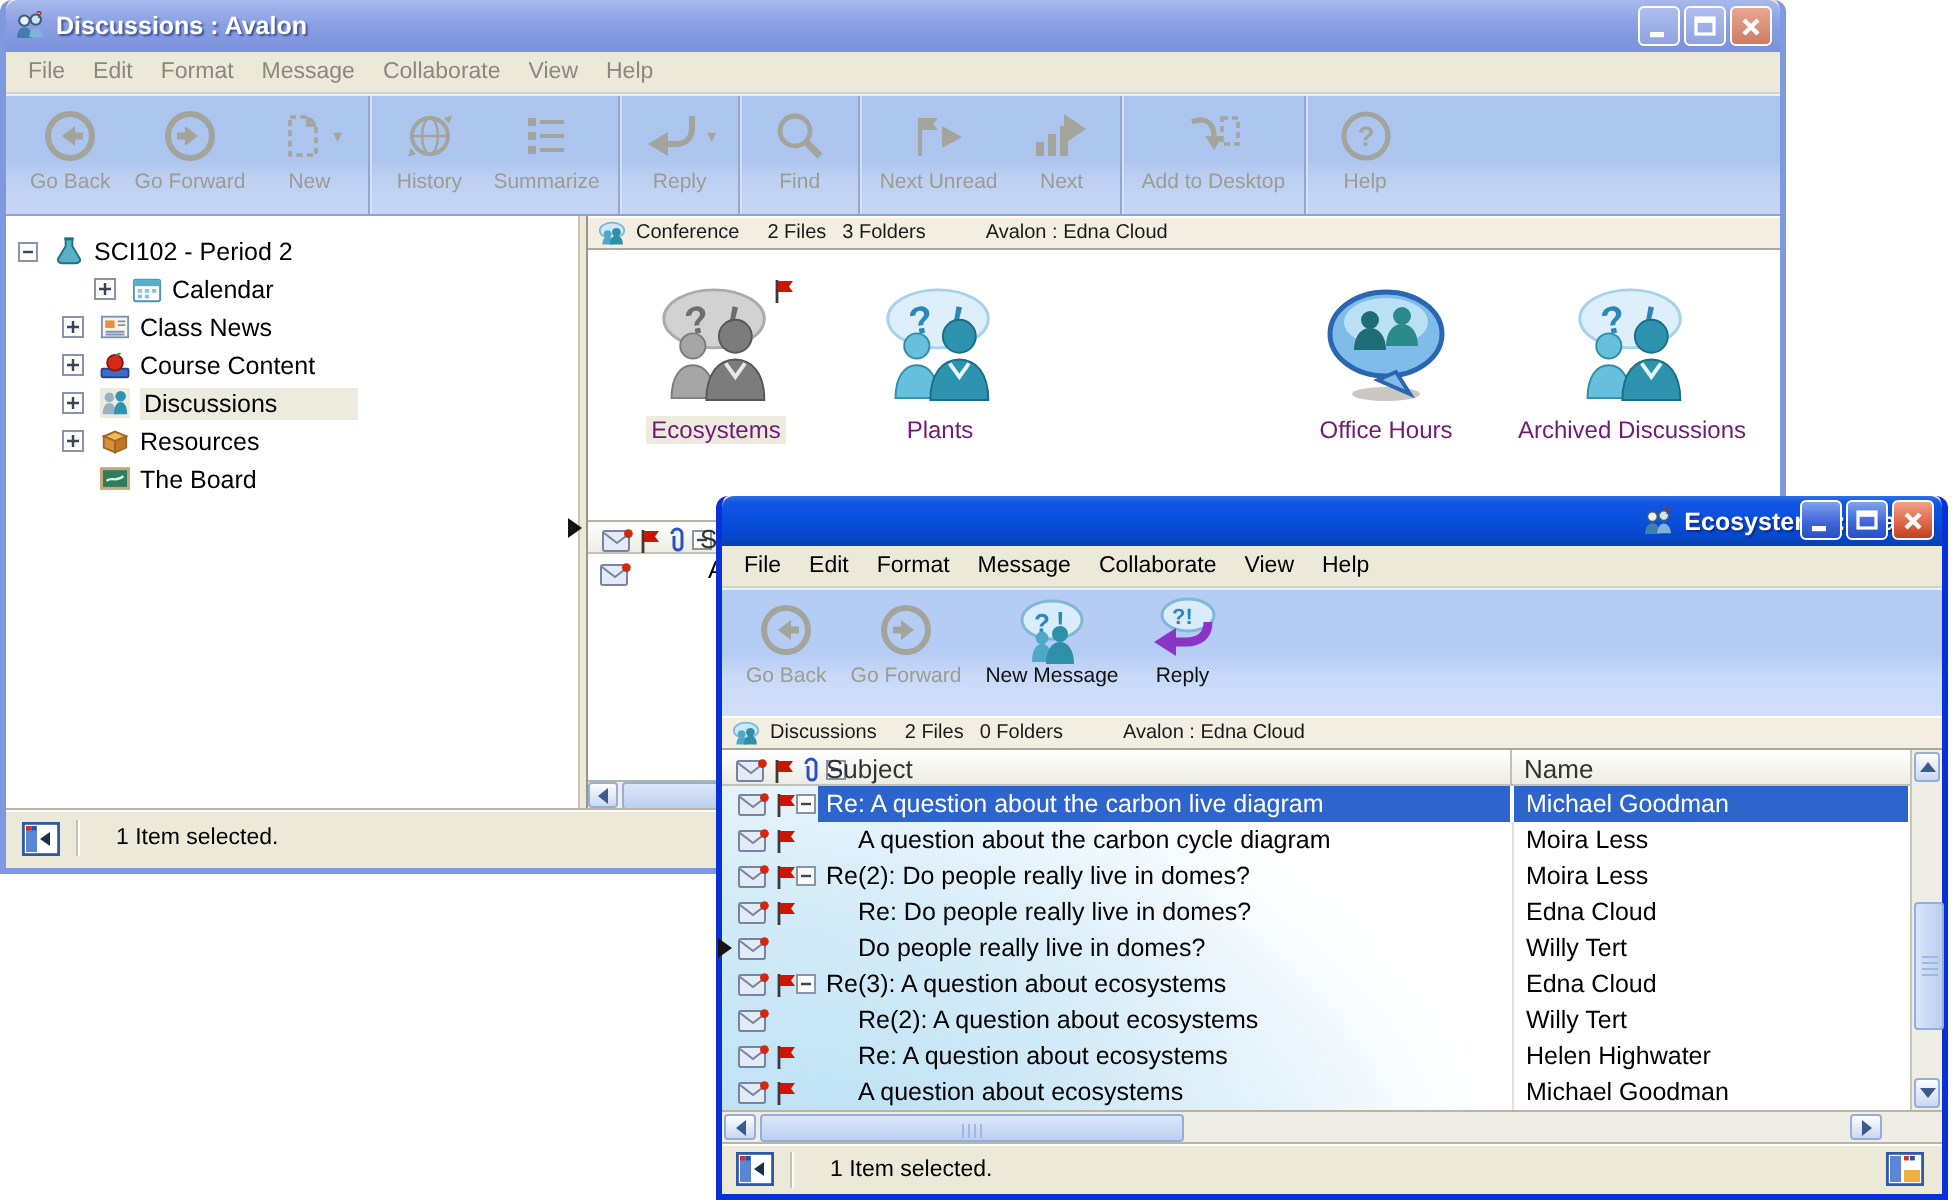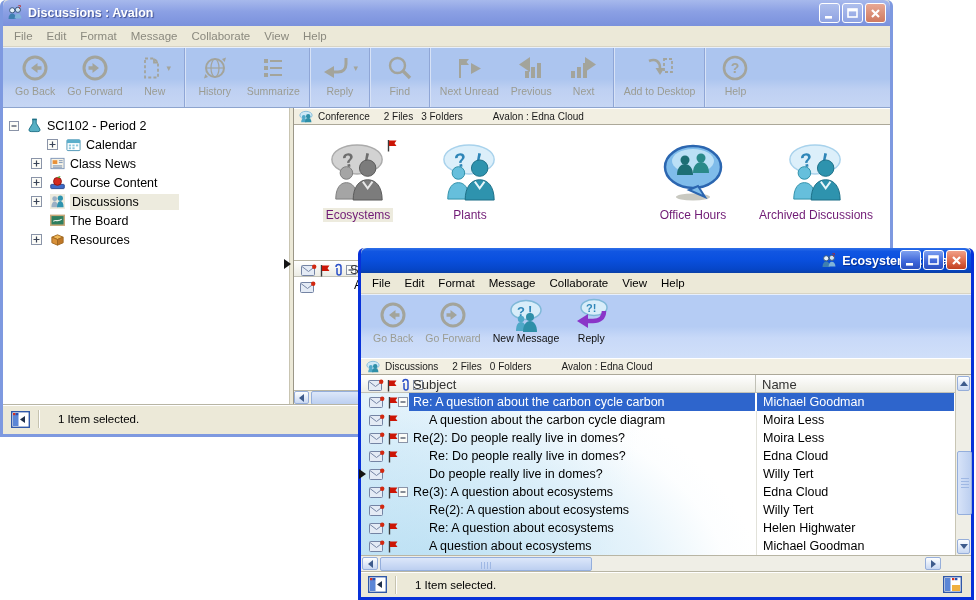--- a/index.html
+++ b/index.html
@@ -235,35 +235,20 @@
               </svg>
             </span>
           </span>
           <div class="tlbl">Next Unread</div>
         </div>
         <div class="tbtn">
           <span class="tbtn-row">
             <span class="icn">
               <svg width="30" height="26" viewBox="0 0 30 26">
                 <g fill="currentColor">
-                  <rect x="9" y="16" width="4" height="7"></rect>
-                  <rect x="15" y="12" width="4" height="11"></rect>
-                  <rect x="21" y="8" width="4" height="15"></rect>
-                  <path d="M14 2L3 9.5 14 17z"></path>
-                </g>
-              </svg>
-            </span>
-          </span>
-          <div class="tlbl">Previous</div>
-        </div>
-        <div class="tbtn">
-          <span class="tbtn-row">
-            <span class="icn">
-              <svg width="30" height="26" viewBox="0 0 30 26">
-                <g fill="currentColor">
                   <rect x="2" y="16" width="4" height="7"></rect>
                   <rect x="8" y="12" width="4" height="11"></rect>
                   <rect x="14" y="8" width="4" height="15"></rect>
                   <path d="M16 2l11 7.5L16 17z"></path>
                 </g>
               </svg>
             </span>
           </span>
           <div class="tlbl">Next</div>
         </div>
@@ -379,44 +364,44 @@
               <svg width="15" height="15" viewBox="0 0 16 16">
                 <circle cx="5" cy="5" r="2.6" fill="#9AB0C4"></circle>
                 <path d="M1.5 14c0-4 1.5-6 3.5-6s3.5 2 3.5 6z" fill="#9AB0C4"></path>
                 <circle cx="11" cy="4.4" r="2.8" fill="#2E93AE"></circle>
                 <path d="M7.5 14c0-4.4 1.6-6.6 3.5-6.6s3.5 2.2 3.5 6.6z" fill="#2E93AE"></path>
               </svg>
             </span>
             <span class="tsel" style="padding:1px 40px 1px 2px;">Discussions</span>
           </div>
           <div class="trow" style="padding-left:28px;">
+            <span class="bx icn">
+              <svg width="11" height="11" viewBox="0 0 11 11">
+                <rect x="0.5" y="0.5" width="10" height="10" fill="#FCFCF8" stroke="#8A94A8"></rect>
+                <path d="M2.5 5.5h6M5.5 2.5v6" stroke="#3A4458" stroke-width="1.2"></path>
+              </svg>
+            </span>
+            <span class="ticn icn" style="">
+              <svg width="15" height="15" viewBox="0 0 16 16">
+                <path d="M2 5.5L8 3l6 2.5L8 8z" fill="#F0B858" stroke="#A06820"></path>
+                <path d="M2 5.5v6L8 14V8z" fill="#D89038" stroke="#A06820"></path>
+                <path d="M14 5.5v6L8 14V8z" fill="#C07828" stroke="#A06820"></path>
+              </svg>
+            </span>
+            <span>Resources</span>
+          </div>
+          <div class="trow" style="padding-left:28px;">
             <span style="width:19px;display:inline-block;"></span>
             <span class="ticn icn" style="">
               <svg width="15" height="15" viewBox="0 0 16 16">
                 <rect x="0.8" y="2.5" width="14.4" height="10.5" fill="#2E7E5E" stroke="#C8A878" stroke-width="1.6"></rect>
                 <path d="M3.5 9c2.5-2.5 5 1 9-2.5" fill="none" stroke="#E8F0E8" stroke-width="1.2"></path>
               </svg>
             </span>
             <span>The Board</span>
-          </div>
-          <div class="trow" style="padding-left:28px;">
-            <span class="bx icn">
-              <svg width="11" height="11" viewBox="0 0 11 11">
-                <rect x="0.5" y="0.5" width="10" height="10" fill="#FCFCF8" stroke="#8A94A8"></rect>
-                <path d="M2.5 5.5h6M5.5 2.5v6" stroke="#3A4458" stroke-width="1.2"></path>
-              </svg>
-            </span>
-            <span class="ticn icn" style="">
-              <svg width="15" height="15" viewBox="0 0 16 16">
-                <path d="M2 5.5L8 3l6 2.5L8 8z" fill="#F0B858" stroke="#A06820"></path>
-                <path d="M2 5.5v6L8 14V8z" fill="#D89038" stroke="#A06820"></path>
-                <path d="M14 5.5v6L8 14V8z" fill="#C07828" stroke="#A06820"></path>
-              </svg>
-            </span>
-            <span>Resources</span>
           </div>
         </div>
 
       <div style="width:5px;background:#ECE9D8;border-left:1px solid #C9C5B2;border-right:1px solid #9B9788;box-sizing:border-box;"></div>
 
       <div style="flex:1;display:flex;flex-direction:column;background:#fff;overflow:hidden;position:relative;">
         <div class="chead" style="height:17px;padding-left:5px;">
           <span class="icn" style="margin-right:5px;" id="bw-chicn">
               <svg width="14" height="14" viewBox="0 0 16 16">
                 <ellipse cx="8" cy="6" rx="7" ry="4.5" fill="#CDE8F6" stroke="#7FB8D8"></ellipse>
@@ -702,21 +687,21 @@
               <path d="M1.5 1v11.5" stroke="#3A3A3A" stroke-width="1.4"></path>
               <path d="M2 1.5h7.5l-2 2.7 2 2.8H2z" fill="#CC1505"></path>
             </svg>
           </span>
           <span class="bx icn">
             <svg width="10" height="10" viewBox="0 0 10 10">
               <rect x="0.5" y="0.5" width="9" height="9" fill="#FCFCF8" stroke="#8A94A8"></rect>
               <path d="M2.5 5h5" stroke="#3A4458" stroke-width="1.2"></path>
             </svg>
           </span>
-          <span class="subj">Re: A question about the carbon cycle carbon</span>
+          <span class="subj">Re: A question about the carbon live diagram</span>
           <span class="nm">Michael Goodman</span>
         </div>
         <div class="rw ind2">
           <span class="env icn">
             <svg width="16" height="13" viewBox="0 0 16 13">
               <rect x="0.5" y="1.5" width="13" height="10" rx="1" fill="#E4EBF5" stroke="#7484A4"></rect>
               <path d="M1 2.5l6.5 5L14 2.5" fill="none" stroke="#7484A4"></path>
               <circle cx="13.2" cy="2.8" r="2.2" fill="#D22810"></circle>
             </svg>
           </span>

